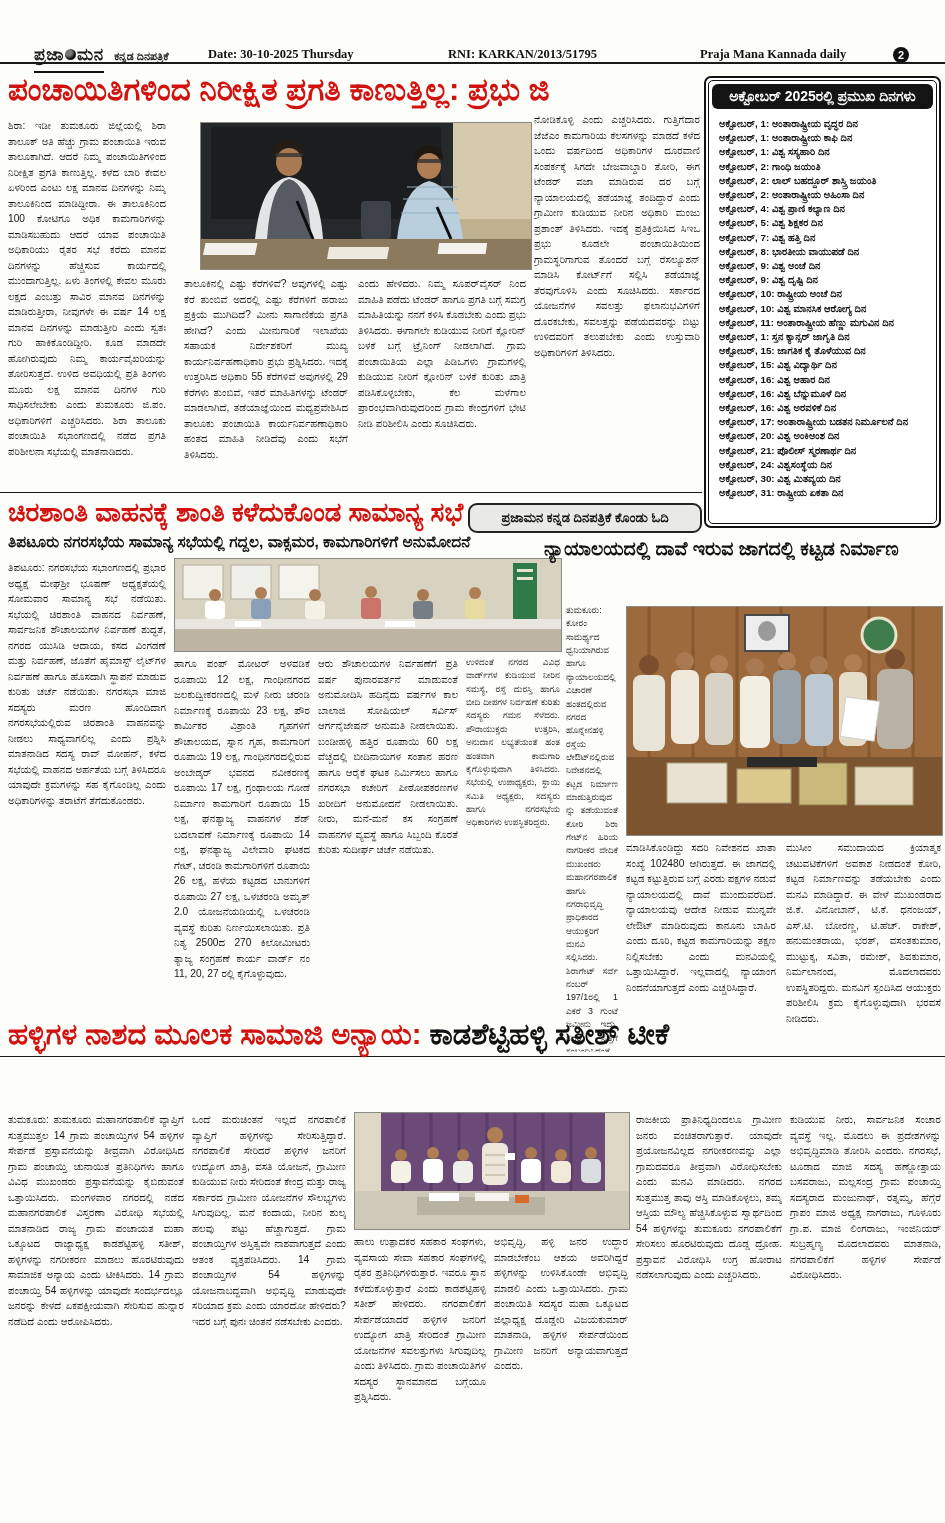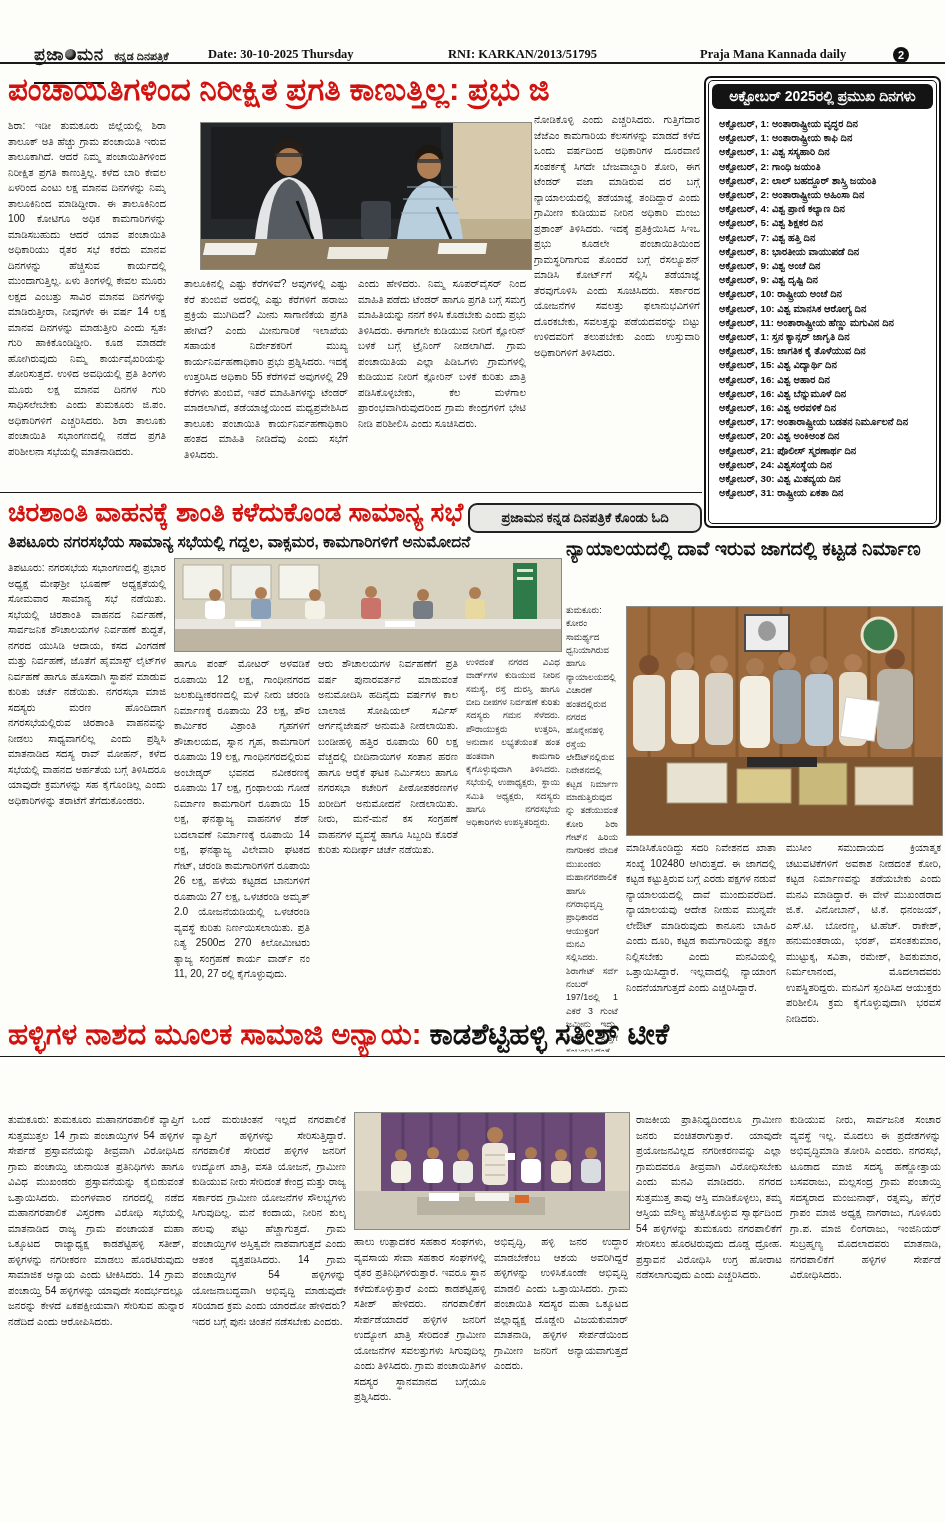--- a/index.html
+++ b/index.html
@@ -1,20 +1,20 @@
 <!DOCTYPE html>
 <html><head>
 <meta charset="utf-8">
 <style>
   html,body{margin:0;padding:0;background:#e9e9e9;}
   #page{position:relative;width:945px;height:1523px;background:#fdfdfa;margin:0 auto;
         font-family:"Liberation Sans",sans-serif;color:#1b1b1b;overflow:hidden;}
   .abs{position:absolute;}
   .mast{font-family:"Liberation Serif",serif;font-weight:bold;font-size:12.5px;color:#111;white-space:nowrap;}
-  .logo-main{font-size:17px;font-weight:bold;letter-spacing:.5px;border-bottom:2px solid #111;padding-bottom:18px;}
+  .logo-main{font-size:17px;font-weight:bold;letter-spacing:.5px;border-bottom:2px solid #111;padding-bottom:7px;}
   .logo-sub{font-size:11px;font-weight:bold;margin-left:6px;}
   .logo-dot{display:inline-block;width:11px;height:11px;border-radius:50%;
             background:radial-gradient(circle at 35% 35%,#777 0 30%,#111 60%);vertical-align:middle;margin:0 1px 2px 1px;}
   .pageno{display:inline-flex;align-items:center;justify-content:center;width:16px;height:16px;border-radius:50%;
           background:#111;color:#fff;font-size:11px;font-weight:bold;font-family:"Liberation Sans",sans-serif;}
   .rule{background:#1a1a1a;}
   .hl{font-weight:bold;white-space:nowrap;}
   .red{color:#d2120e;}
   .black{color:#111;}
   .col{font-size:10.2px;line-height:1.52;text-align:justify;overflow:hidden;color:#151515;word-break:break-word;}
@@ -180,21 +180,21 @@
     <rect y="60" width="386" height="10" fill="#e8e6df"></rect>
     <rect y="70" width="386" height="22" fill="#bdb5a2"></rect>
     <rect x="60" y="62" width="26" height="6" fill="#fff"></rect>
     <rect x="210" y="62" width="30" height="6" fill="#fff"></rect>
   </svg>
 
   <div class="abs col" style="left:174px;top:656px;width:136px;height:396px;">ಹಾಗೂ ಪಂಪ್ ಮೋಟರ್ ಅಳವಡಿಕೆ ರೂಪಾಯಿ 12 ಲಕ್ಷ, ಗಾಂಧೀನಗರದ ಜಲಕುದ್ವೀಕರಣದಲ್ಲಿ ಮಳೆ ನೀರು ಚರಂಡಿ ನಿರ್ಮಾಣಕ್ಕೆ ರೂಪಾಯಿ 23 ಲಕ್ಷ, ಪೌರ ಕಾರ್ಮಿಕರ ವಿಶ್ರಾಂತಿ ಗೃಹಗಳಿಗೆ ಶೌಚಾಲಯದ, ಸ್ನಾನ ಗೃಹ, ಕಾಮಗಾರಿಗೆ ರೂಪಾಯಿ 19 ಲಕ್ಷ, ಗಾಂಧಿನಗರದಲ್ಲಿರುವ ಅಂಬೇಡ್ಕರ್ ಭವನದ ನವೀಕರಣಕ್ಕೆ ರೂಪಾಯಿ 17 ಲಕ್ಷ, ಗ್ರಂಥಾಲಯ ಗೋಡೆ ನಿರ್ಮಾಣ ಕಾಮಗಾರಿಗೆ ರೂಪಾಯಿ 15 ಲಕ್ಷ, ಘನತ್ಯಾಜ್ಯ ವಾಹನಗಳ ಶೆಡ್ ಬದಲಾವಣೆ ನಿರ್ಮಾಣಕ್ಕೆ ರೂಪಾಯಿ 14 ಲಕ್ಷ, ಘನತ್ಯಾಜ್ಯ ವಿಲೇವಾರಿ ಘಟಕದ ಗೇಟ್, ಚರಂಡಿ ಕಾಮಗಾರಿಗಳಿಗೆ ರೂಪಾಯಿ 26 ಲಕ್ಷ, ಹಳೆಯ ಕಟ್ಟಡದ ಬಾನುಗಳಿಗೆ ರೂಪಾಯಿ 27 ಲಕ್ಷ, ಒಳಚರಂಡಿ ಅಮೃತ್ 2.0 ಯೋಜನೆಯಡಿಯಲ್ಲಿ ಒಳಚರಂಡಿ ವ್ಯವಸ್ಥೆ ಕುರಿತು ನಿರ್ಣಯಿಸಲಾಯಿತು. ಪ್ರತಿ ನಿತ್ಯ 2500ದ 270 ಕಿಲೋಮೀಟರು ತ್ಯಾಜ್ಯ ಸಂಗ್ರಹಣೆ ಕಾರ್ಯ ವಾರ್ಡ್ ನಂ 11, 20, 27 ರಲ್ಲಿ ಕೈಗೊಳ್ಳುವುದು.</div>
   <div class="abs col" style="left:318px;top:656px;width:140px;height:396px;">ಆರು ಶೌಚಾಲಯಗಳ ನಿರ್ವಹಣೆಗೆ ಪ್ರತಿ ವರ್ಷ ಪುನಾರವರ್ತನೆ ಮಾಡುವಂತೆ ಅನುಮೋದಿಸಿ ಹದಿನೈದು ವರ್ಷಗಳ ಕಾಲ ಬಾಲಾಜಿ ಸೋಷಿಯಲ್ ಸರ್ವಿಸ್ ಆರ್ಗನೈಜೇಷನ್ ಅನುಮತಿ ನೀಡಲಾಯಿತು. ಬಂಡೀಹಳ್ಳಿ ಹತ್ತಿರ ರೂಪಾಯಿ 60 ಲಕ್ಷ ವೆಚ್ಚದಲ್ಲಿ ಬೀದಿನಾಯಿಗಳ ಸಂತಾನ ಹರಣ ಹಾಗೂ ಆರೈಕೆ ಘಟಕ ನಿರ್ಮಿಸಲು ಹಾಗೂ ನಗರಸಭಾ ಕಚೇರಿಗೆ ಪೀಠೋಪಕರಣಗಳ ಖರೀದಿಗೆ ಅನುಮೋದನೆ ನೀಡಲಾಯಿತು. ನೀರು, ಮನೆ-ಮನೆ ಕಸ ಸಂಗ್ರಹಣೆ ವಾಹನಗಳ ವ್ಯವಸ್ಥೆ ಹಾಗೂ ಸಿಬ್ಬಂದಿ ಕೊರತೆ ಕುರಿತು ಸುದೀರ್ಘ ಚರ್ಚೆ ನಡೆಯಿತು.</div>
   <div class="abs col small" style="left:466px;top:656px;width:94px;height:396px;">ಉಳಿದಂತೆ ನಗರದ ವಿವಿಧ ವಾರ್ಡ್‌ಗಳ ಕುಡಿಯುವ ನೀರಿನ ಸಮಸ್ಯೆ, ರಸ್ತೆ ದುರಸ್ತಿ ಹಾಗೂ ಬೀದಿ ದೀಪಗಳ ನಿರ್ವಹಣೆ ಕುರಿತು ಸದಸ್ಯರು ಗಮನ ಸೆಳೆದರು. ಪೌರಾಯುಕ್ತರು ಉತ್ತರಿಸಿ, ಅನುದಾನ ಲಭ್ಯತೆಯಂತೆ ಹಂತ ಹಂತವಾಗಿ ಕಾಮಗಾರಿ ಕೈಗೊಳ್ಳುವುದಾಗಿ ತಿಳಿಸಿದರು. ಸಭೆಯಲ್ಲಿ ಉಪಾಧ್ಯಕ್ಷರು, ಸ್ಥಾಯಿ ಸಮಿತಿ ಅಧ್ಯಕ್ಷರು, ಸದಸ್ಯರು ಹಾಗೂ ನಗರಸಭೆಯ ಅಧಿಕಾರಿಗಳು ಉಪಸ್ಥಿತರಿದ್ದರು.</div>
 
-  <div class="abs hl black" style="left:566px;top:538px;font-size:19px;">ನ್ಯಾಯಾಲಯದಲ್ಲಿ ದಾವೆ ಇರುವ ಜಾಗದಲ್ಲಿ ಕಟ್ಟಡ ನಿರ್ಮಾಣ</div>
+  <div class="abs hl black" style="left:544px;top:538px;font-size:19px;">ನ್ಯಾಯಾಲಯದಲ್ಲಿ ದಾವೆ ಇರುವ ಜಾಗದಲ್ಲಿ ಕಟ್ಟಡ ನಿರ್ಮಾಣ</div>
 
   <div class="abs col small" style="left:566px;top:604px;width:52px;height:448px;">ತುಮಕೂರು: ಕೋರಂ ಸಾಮರ್ಥ್ಯದ ಧ್ವನಿಯಾಗಿರುವ ಹಾಗೂ ನ್ಯಾಯಾಲಯದಲ್ಲಿ ವಿಚಾರಣೆ ಹಂತದಲ್ಲಿರುವ ನಗರದ ಹೊನ್ನೇನಹಳ್ಳಿ ರಸ್ತೆಯ ಲೇಔಟ್‌ನಲ್ಲಿರುವ ನಿವೇಶನದಲ್ಲಿ ಕಟ್ಟಡ ನಿರ್ಮಾಣ ಮಾಡುತ್ತಿರುವುದನ್ನು ತಡೆಯುವಂತೆ ಕೋರಿ ಶಿರಾ ಗೇಟ್‌ನ ಹಿರಿಯ ನಾಗರೀಕರ ವೇದಿಕೆ ಮುಖಂಡರು ಮಹಾನಗರಪಾಲಿಕೆ ಹಾಗೂ ನಗರಾಭಿವೃದ್ಧಿ ಪ್ರಾಧಿಕಾರದ ಆಯುಕ್ತರಿಗೆ ಮನವಿ ಸಲ್ಲಿಸಿದರು. ಶಿರಾಗೇಟ್ ಸರ್ವೆ ನಂಬರ್ 197/1ರಲ್ಲಿ 1 ಎಕರೆ 3 ಗುಂಟೆ ಜಮೀನು ಇದ್ದು, ಸದರಿ ಸ್ವತ್ತಿಗೆ ಸಂಬಂಧಿಸಿದಂತೆ ನಾಗರೀಕರ ನಡುವೆ ವಿವಾದ ವಿಚಾರಣೆಯಲ್ಲಿದೆ ಎಂದು ತಿಳಿಸಿದ್ದಾರೆ.</div>
 
   <svg class="abs photo" style="left:626px;top:606px;" width="315" height="228" viewBox="0 0 315 228">
     <rect width="315" height="228" fill="#9c6a3c"></rect>
     <g stroke="#85592e" stroke-width="3">
       <path d="M22 0v150M66 0v150M110 0v150M154 0v150M198 0v150M242 0v150M286 0v150"></path>
     </g>
     <rect x="118" y="8" width="44" height="36" fill="#ededed" stroke="#4a4a4a" stroke-width="2"></rect>
     <ellipse cx="140" cy="24" rx="9" ry="10" fill="#9a9a9a"></ellipse>

